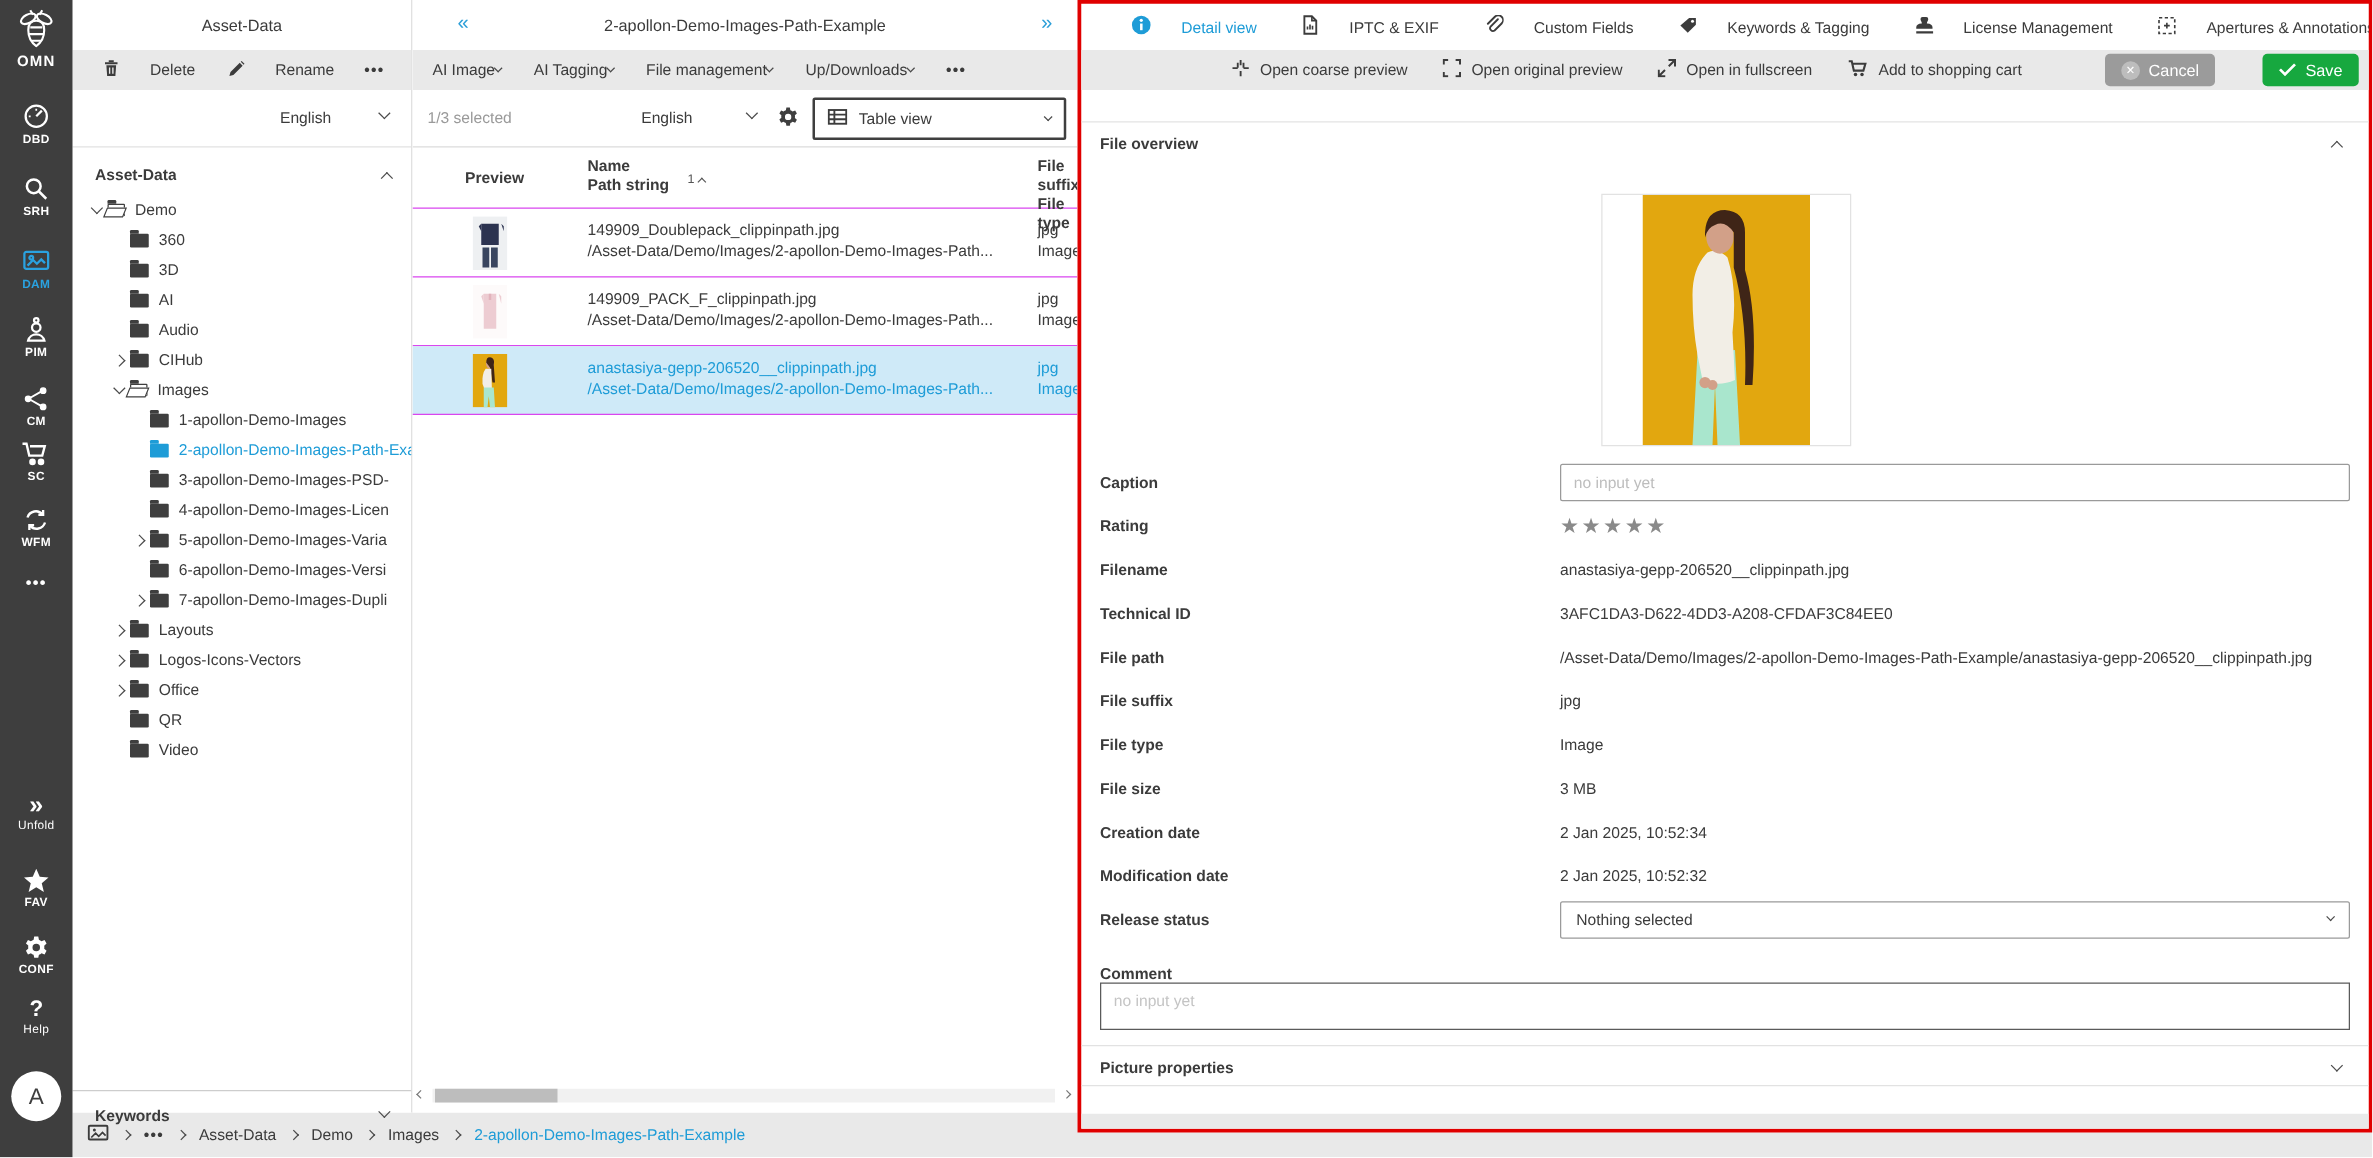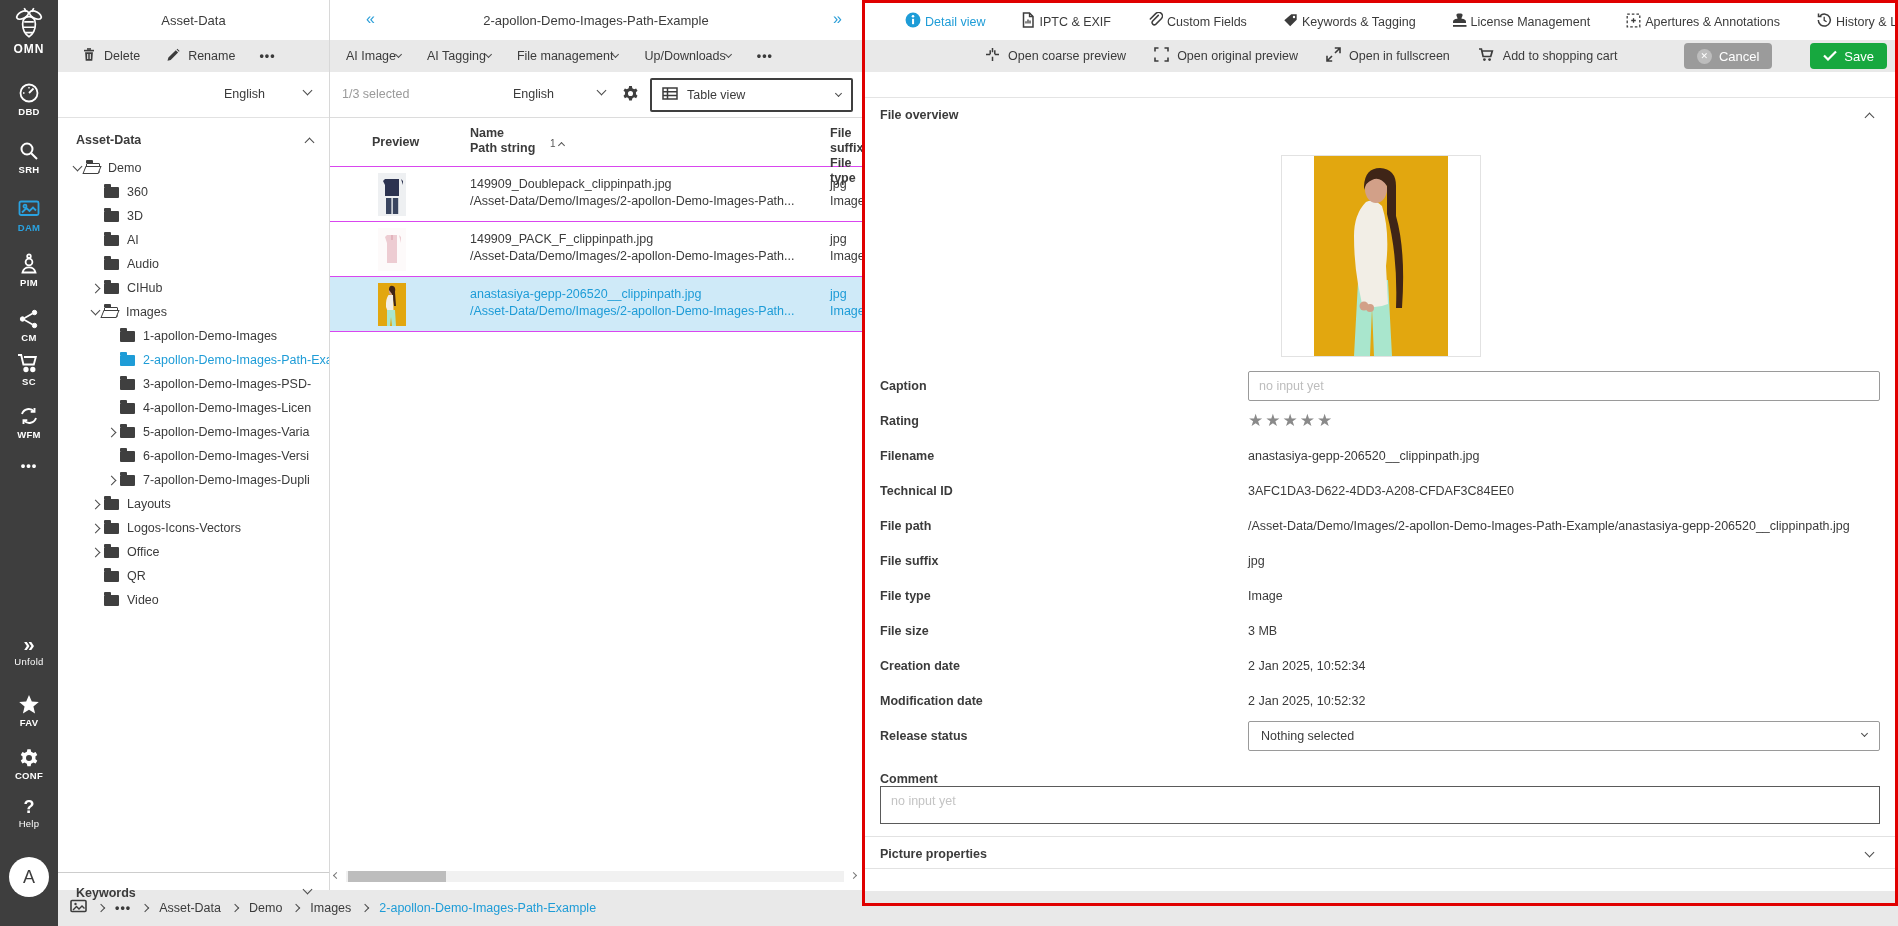--- a/index.html
+++ b/index.html
@@ -18,21 +18,21 @@
   .nav{position:absolute;left:0;width:58px;text-align:center;color:#fff;cursor:pointer}
   .nav .lbl{display:block;font-size:9.5px;font-weight:700;letter-spacing:.3px;margin-top:2px}
   .nav.active{color:#2aa2e0}
   .nav svg{display:block;margin:0 auto}
   .avatar{position:absolute;left:9px;top:857px;width:40px;height:40px;border-radius:50%;background:#fff;
           color:#3e3e3e;font-size:18px;display:flex;align-items:center;justify-content:center;cursor:pointer}
   
   .tree{position:absolute;left:58px;top:0;width:272px;height:890px;background:#fff;border-right:1px solid #d8d8d8;z-index:2}
   .ptitle{height:40px;display:flex;align-items:center;justify-content:center;font-size:13px}
   .ptoolbar{position:absolute;top:40px;left:0;right:0;height:32px;background:#e9e9e9;display:flex;align-items:center;padding-left:24px;gap:10px}
-  .tbtn{display:flex;align-items:center;gap:8px;cursor:pointer;font-size:12.5px}
+  .tbtn{display:flex;align-items:center;gap:24px;cursor:pointer;font-size:12.5px}
   .tbtn+.tbtn{margin-left:16px}
   .dots{font-weight:700;letter-spacing:1px;cursor:pointer}
   .langrow{position:absolute;top:72px;left:0;right:0;height:46px}
   .langrow .lang{position:absolute;right:64px;top:15px}
   .langrow .chev{position:absolute;right:18px;top:19px}
   .treebody{position:absolute;top:128px;left:0;right:0;bottom:42px;overflow:hidden}
   .trow{height:24px;display:flex;align-items:center;white-space:nowrap;overflow:hidden;cursor:pointer}
   .trow .slot{width:18px;display:flex;justify-content:center;align-items:center;flex:none}
   .trow .tlabel{margin-left:8px;overflow:hidden;text-overflow:clip}
   .trow.root{font-weight:700;padding-left:18px;position:relative}
@@ -72,21 +72,21 @@
   .lrow .txt{position:absolute;left:140px;top:9px;line-height:17px;white-space:nowrap}
   .lrow .sfx{position:absolute;left:500px;top:9px;line-height:17px}
   .lrow.selected{background:#cfeaf8;color:#1e9cd7}
   .hsb{position:absolute;top:869px;left:2px;right:4px;height:15px}
   .hsb .tr{position:absolute;left:14px;right:14px;top:2px;height:11px;background:#f1f1f1}
   .hsb .th{position:absolute;left:16px;top:2px;width:98px;height:11px;background:#bdbdbd;cursor:grab}
   .hsb .ar{position:absolute;top:4px;cursor:pointer}
   
   .detail{position:absolute;left:862px;top:0;width:1036px;height:906px;background:#fff;border:3px solid #e00000;z-index:10;overflow:hidden}
   .dtabs{height:37px;display:flex;align-items:center;padding-left:40px;gap:36px}
-  .dtab{display:flex;align-items:center;gap:4px;cursor:pointer;white-space:nowrap}
+  .dtab{display:flex;align-items:center;gap:24px;cursor:pointer;white-space:nowrap}
   .dtab.active{color:#1e9cd7}
   .dbar{height:32px;background:#e9e9e9;display:flex;align-items:center;padding:0 8px 0 120px;gap:28px}
   .dbar .act{display:flex;align-items:center;gap:8px;cursor:pointer;white-space:nowrap}
   .pill{display:flex;align-items:center;gap:7px;height:26px;padding:0 13px;border-radius:4px;color:#fff;font-size:13px;cursor:pointer;border:none}
   .pill.cancel{background:#9b9b9b;margin-left:auto}
   .pill.save{background:#17a83f;margin-left:10px}
   .cx{width:15px;height:15px;border-radius:50%;background:#bdbdbd;color:#fff;font-size:9px;display:flex;align-items:center;justify-content:center}
   .dcontent{position:absolute;top:69px;left:0;right:0;bottom:0}
   .dsec1{position:absolute;top:25px;left:0;right:0;height:1px;background:#e4e4e4}
   .fo{position:absolute;top:36px;left:15px;font-weight:700}

